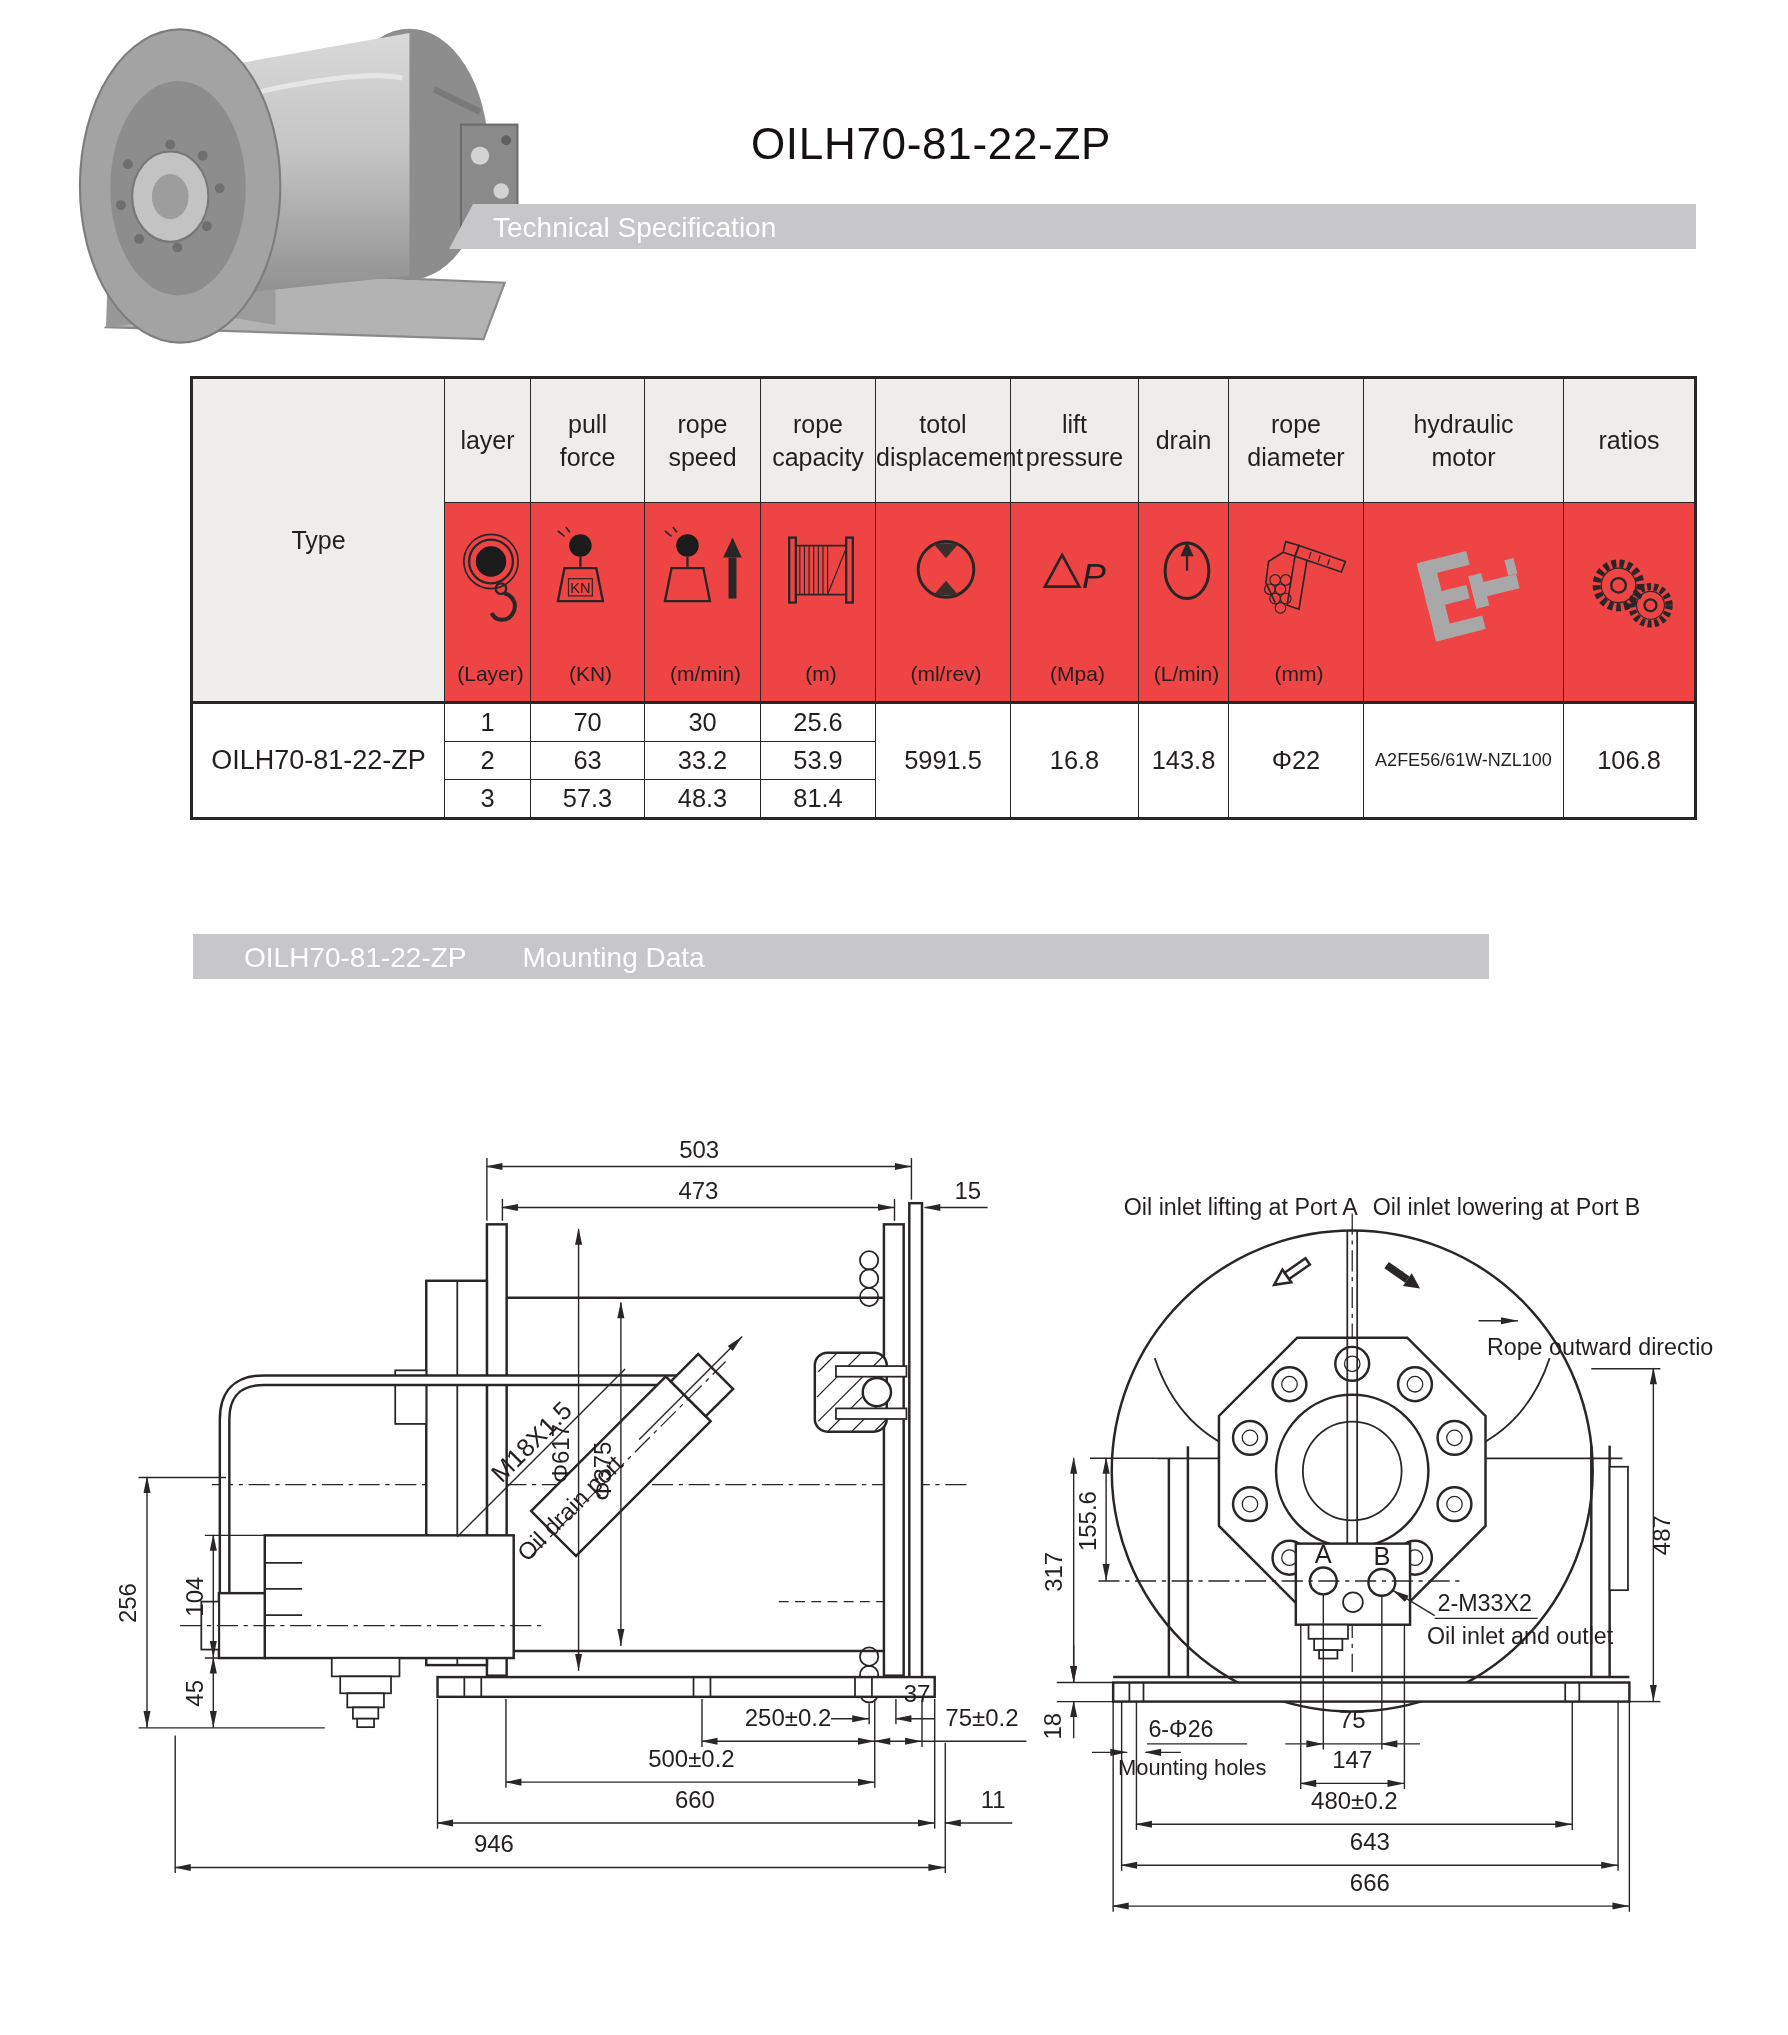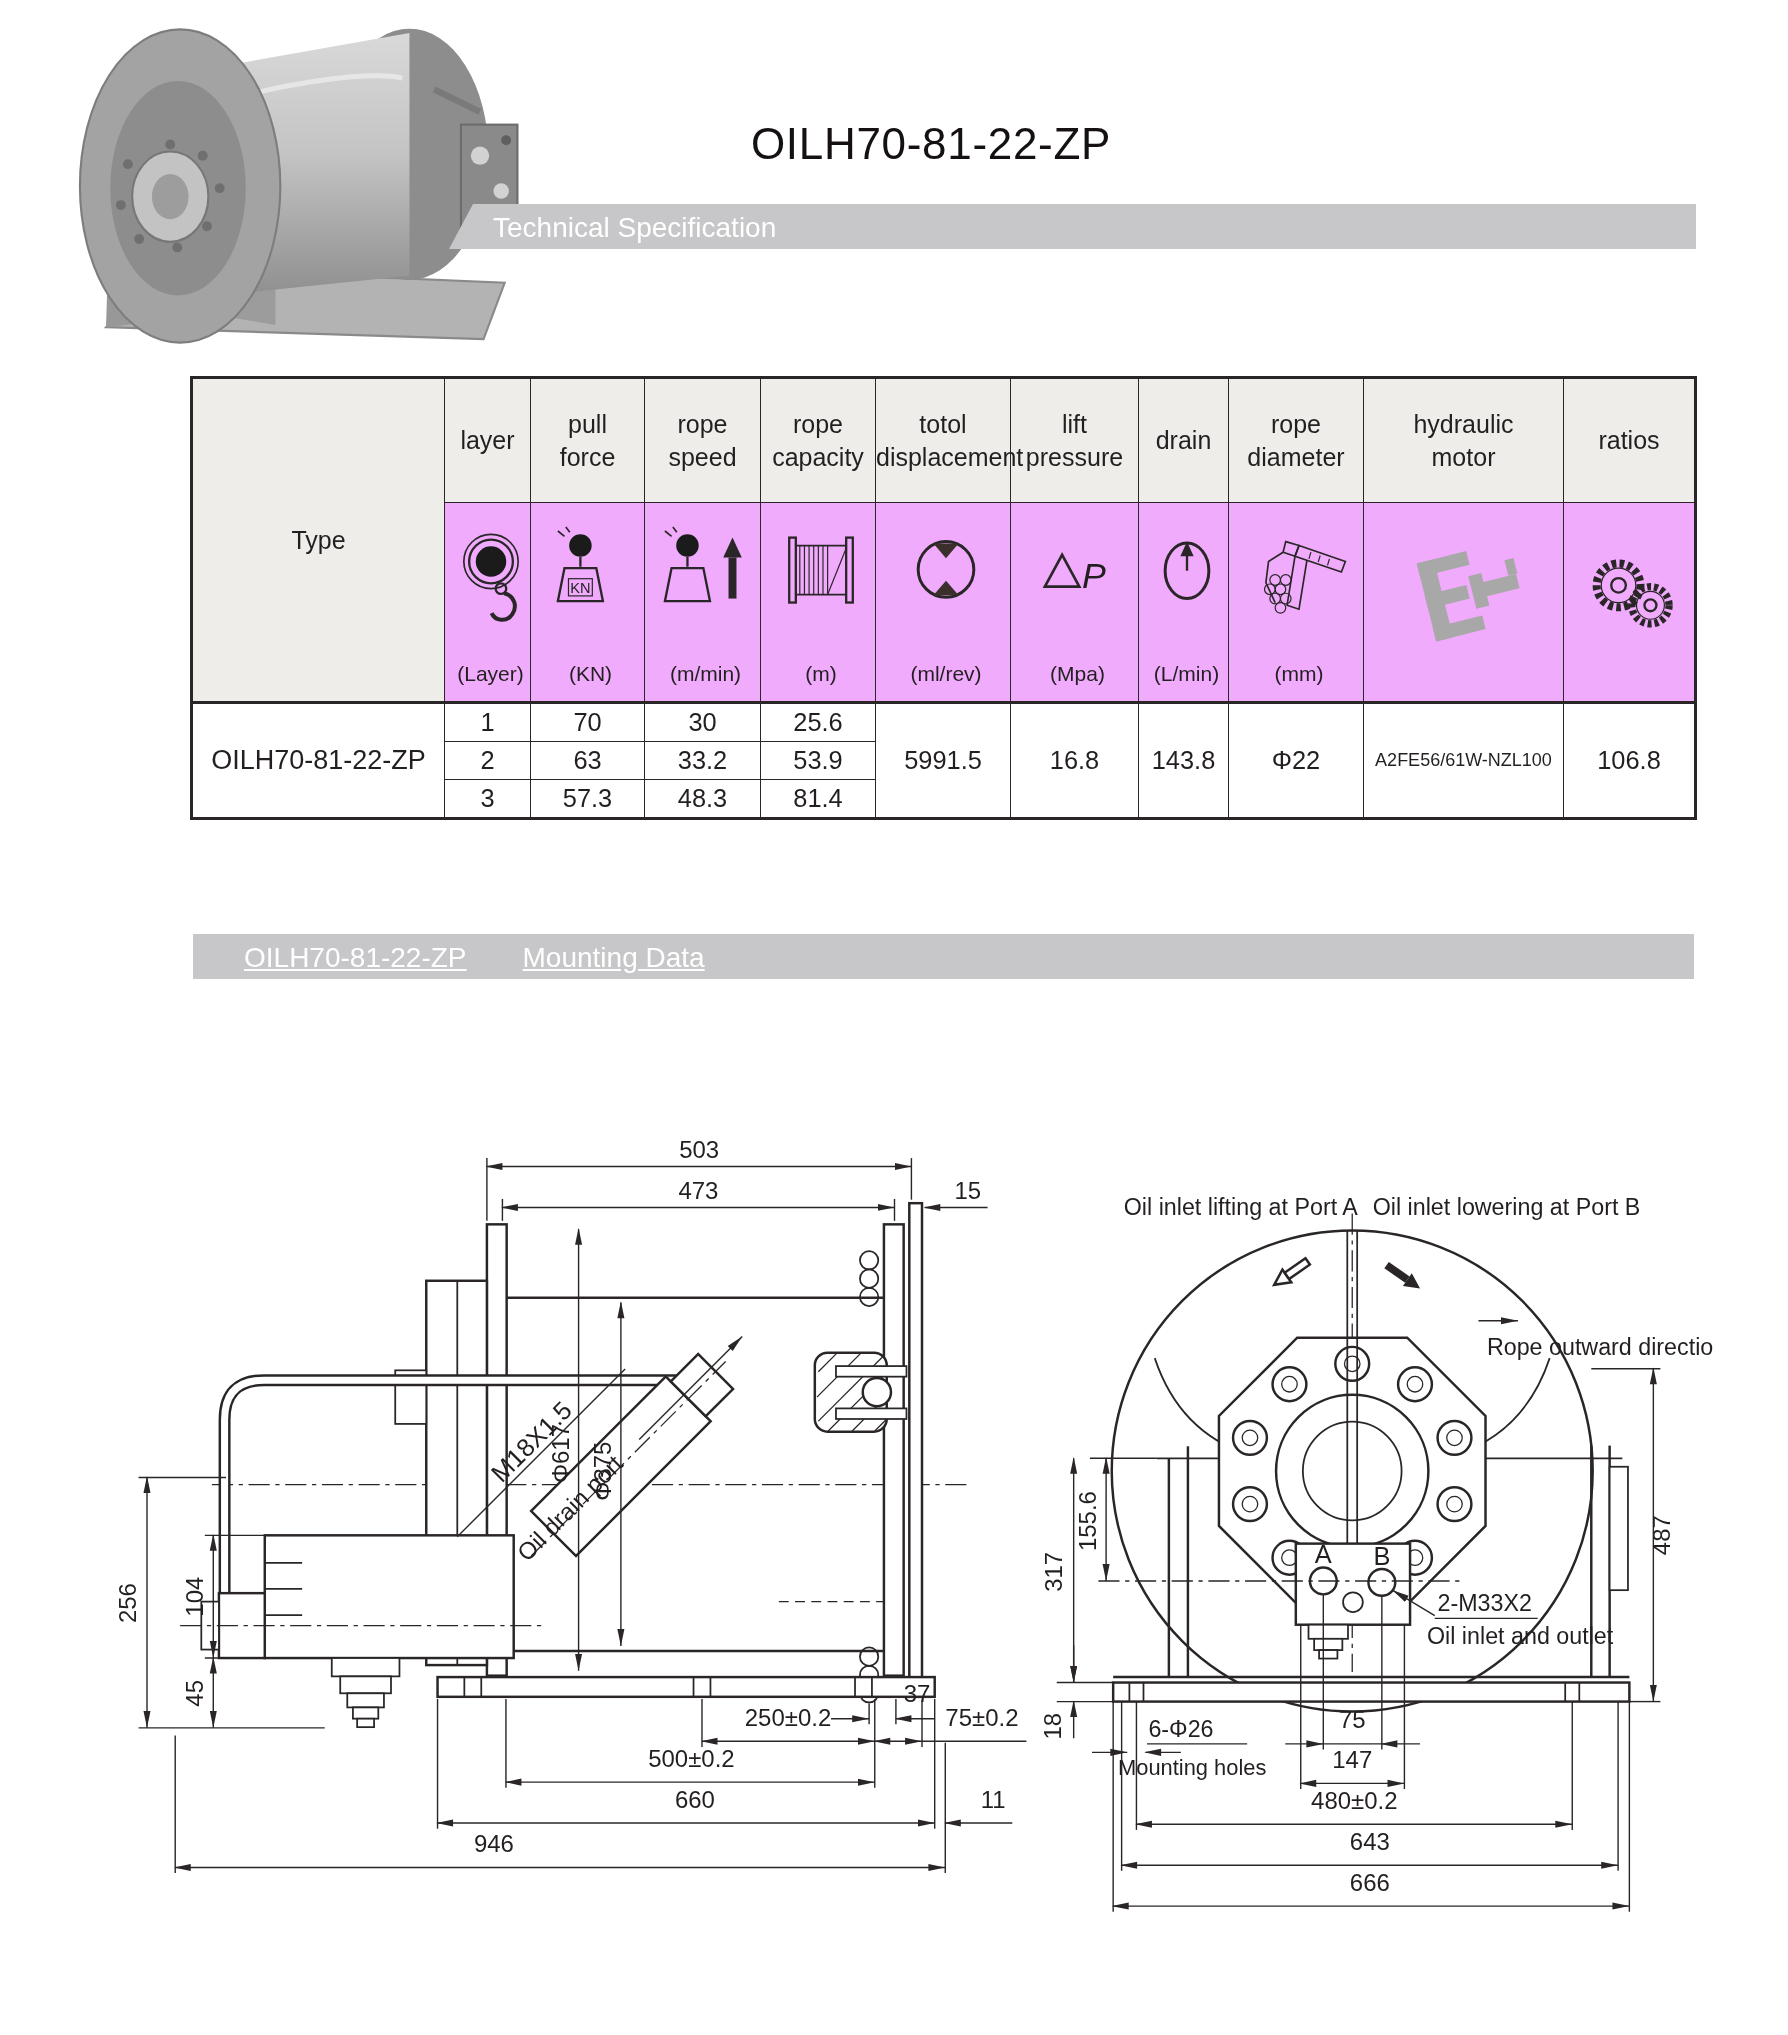--- a/index.html
+++ b/index.html
@@ -5,29 +5,29 @@
   html,body{margin:0;padding:0;}
   body{width:1788px;height:2035px;position:relative;background:#ffffff;
        font-family:"Liberation Sans",sans-serif;color:#231f20;}
   .abs{position:absolute;}
   #page-title{left:691px;top:119px;width:480px;text-align:center;font-size:44px;
       letter-spacing:0.7px;color:#151113;}
   .banner{background:#c7c7c9;color:#ffffff;height:45px;line-height:47px;font-size:28px;overflow:hidden;}
   #banner-tech{left:449px;top:204px;width:1247px;
       clip-path:polygon(24px 0,100% 0,100% 100%,0 100%);}
   #banner-tech span{padding-left:44px;}
-  #banner-mount{left:193px;top:934px;width:1501px;text-decoration:underline;}
+  #banner-mount{left:193px;top:934px;width:1296px;}
   #banner-mount .m1{padding-left:51px;}
   #banner-mount .m2{margin-left:56px;}
 
   table.spec{position:absolute;left:190px;top:376px;width:1503px;border-collapse:collapse;
       table-layout:fixed;font-size:25.4px;border:3.5px solid #2a2627;}
   .spec td{border:1.8px solid #2a2627;text-align:center;vertical-align:middle;padding:0;}
   tr.h1 td{height:123px;background:#efedea;font-size:25px;line-height:1.3;white-space:pre-line;}
-  tr.h2 td{height:198px;background:#f0abfc;padding-left:6px;}
+  tr.h2 td{height:198px;background:#ef4444;padding-left:6px;}
   tr.d td{height:37px;}
   tr.d1 td{border-top:3.2px solid #2a2627;}
   .c-model{font-size:27px;}
   .c-hm{font-size:18px;}
   .cellcol{display:flex;flex-direction:column;height:100%;justify-content:flex-end;align-items:center;}
   .iconwrap{flex:1;display:flex;align-items:center;justify-content:center;}
   .unit{font-size:21px;padding-bottom:15.5px;}
 
   svg .ln{stroke:#2a2627;fill:none;stroke-width:2.5px;}
   svg .md{stroke-width:3.5px;}

